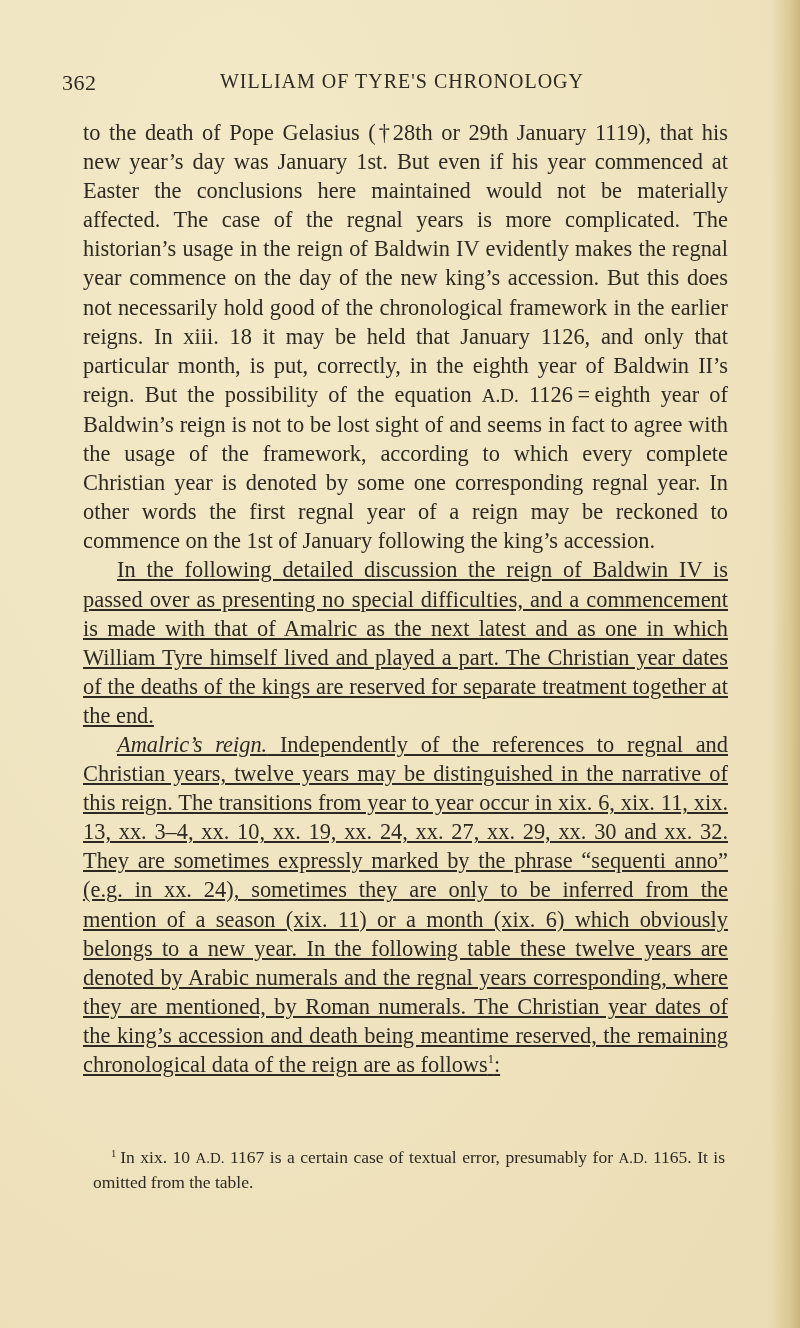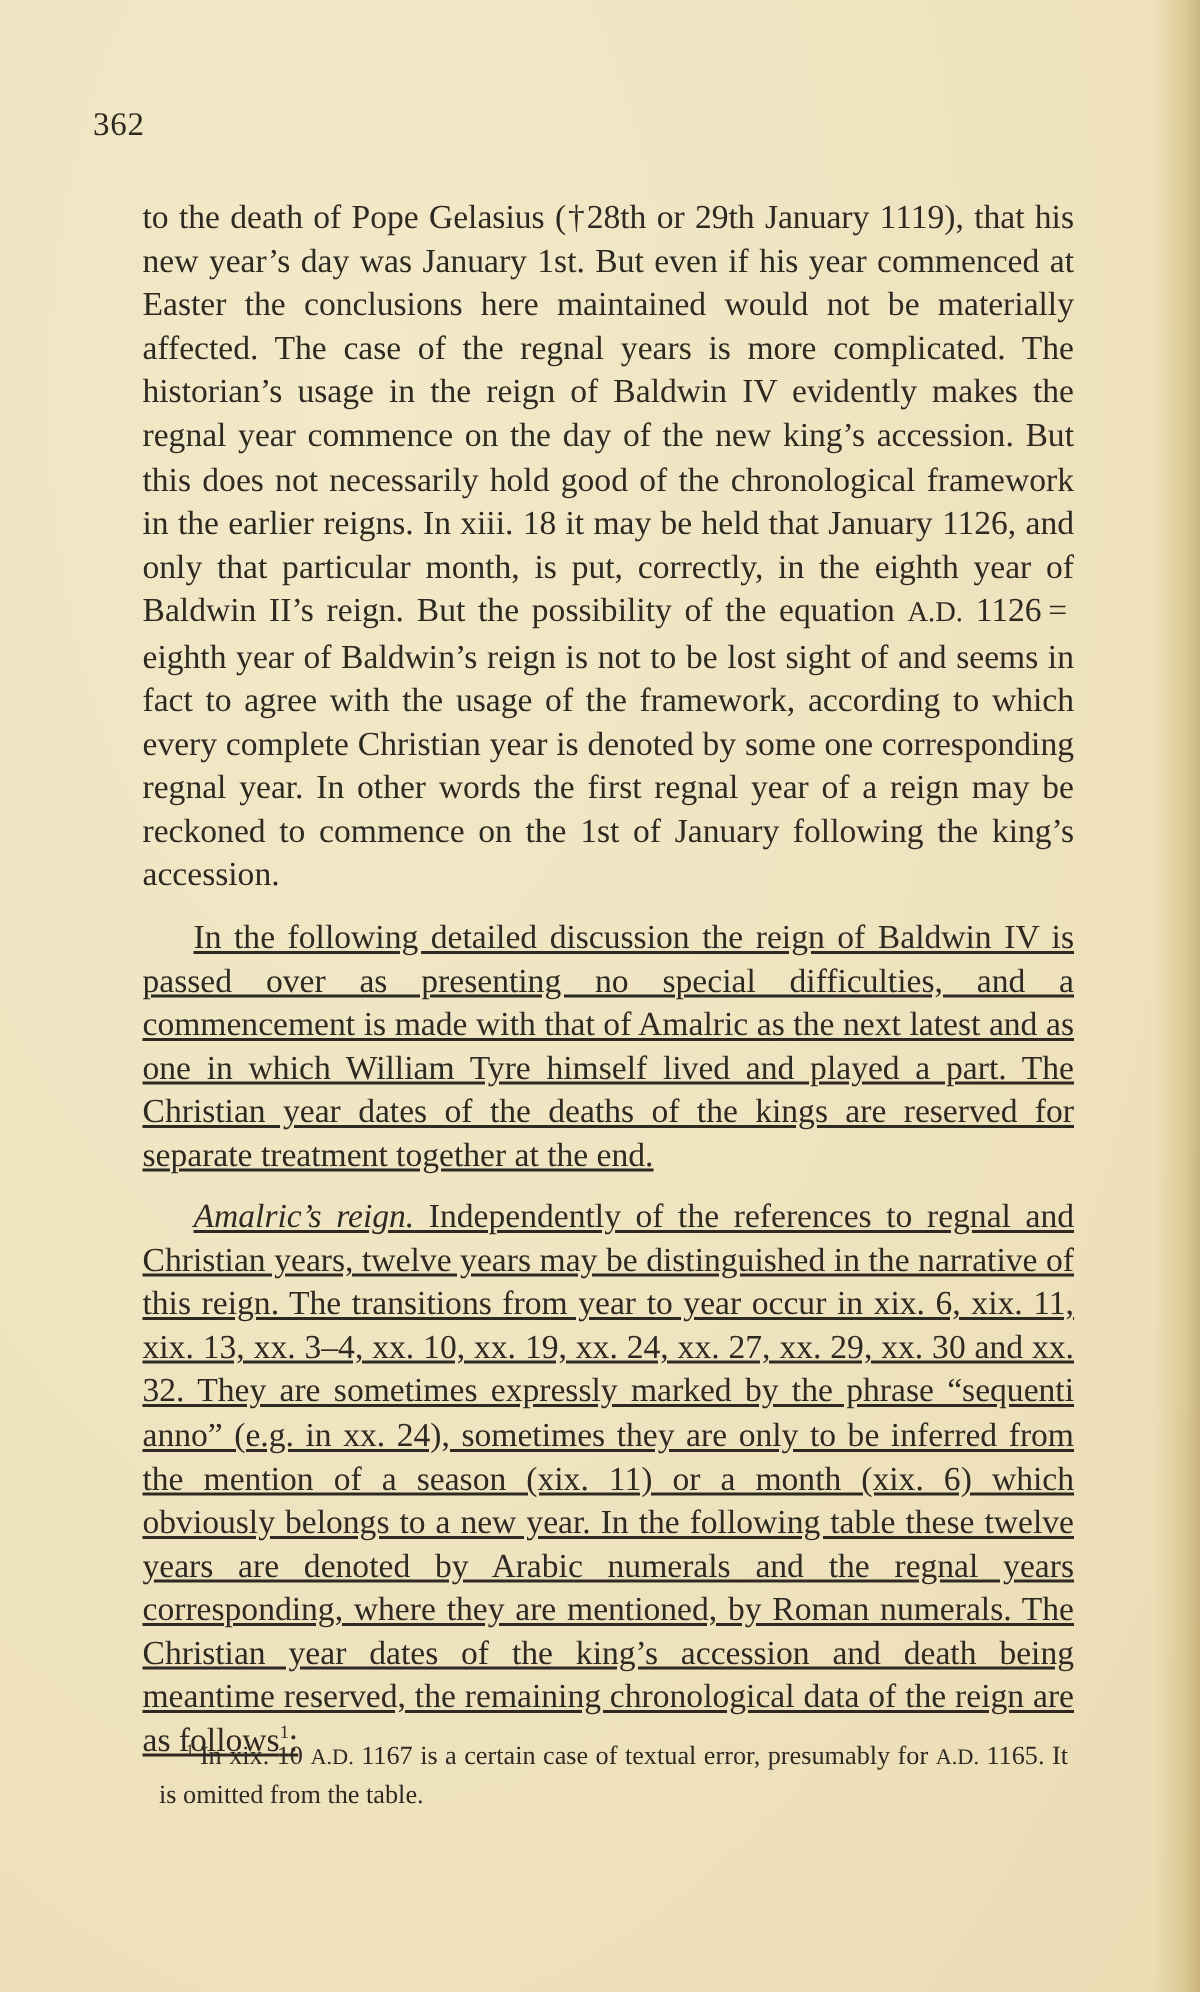--- a/index.html
+++ b/index.html
@@ -51,21 +51,21 @@
       position: absolute;
       top: 118px;
       left: 83px;
       width: 645px;
       font-size: 22.4px;
       line-height: 29.1px;
       text-align: justify;
       hyphens: none;
     }
     .body-text p {
-      margin: 12px;
+      margin: 0;
     }
     .body-text p.indent {
       text-indent: 34px;
       text-decoration: underline;
     }
     .italic {
       font-style: italic;
     }
     .sc {
       font-variant: small-caps;
@@ -79,37 +79,38 @@
     .footnotes {
       position: absolute;
       top: 1145px;
       left: 93px;
       width: 632px;
       font-size: 17.5px;
       line-height: 24px;
       text-align: justify;
     }
     .footnotes p {
-      margin: 13px;
+      margin: 0;
       text-indent: 18px;
     }
     .footnotes sup {
       font-size: 0.6em;
       vertical-align: 0.6em;
       line-height: 0;
       margin-right: 4px;
     }
   </style>
 </head>
 <body>
 
 <div class="page">
 
   <div class="header">
     <span class="page-number">362</span>
+    <div class="running-head">WILLIAM OF TYRE'S CHRONOLOGY</div>
   </div>
 
   <div class="body-text">
     <p><span>to the death of Pope Gelasius (†28th or 29th January 1119), that his new year’s day was January 1st. But even if his year commenced at Easter the conclusions here maintained would not be materially affected. The case of the regnal years is more complicated. The historian’s usage in the reign of Baldwin IV evidently makes the regnal year commence on the day of the new king’s accession. But this does not necessarily hold good of the chronological framework in the earlier reigns. In xiii. 18 it may be held that January 1126, and only that particular month, is put, correctly, in the eighth year of Baldwin II’s reign. But the possibility of the equation </span><span class="sc">A.D.</span><span> 1126 = eighth year of Baldwin’s reign is not to be lost sight of and seems in fact to agree with the usage of the framework, according to which every complete Christian year is denoted by some one corresponding regnal year. In other words the first regnal year of a reign may be reckoned to commence on the 1st of January following the king’s accession.</span></p>
     <p class="indent"><span>In the following detailed discussion the reign of Baldwin IV is passed over as presenting no special difficulties, and a com­mencement is made with that of Amalric as the next latest and as one in which William Tyre himself lived and played a part. The Christian year dates of the deaths of the kings are reserved for separate treatment together at the end.</span></p>
     <p class="indent"><span class="italic">Amalric’s reign.</span><span> Independently of the references to regnal and Christian years, twelve years may be distinguished in the narrative of this reign. The transitions from year to year occur in xix. 6, xix. 11, xix. 13, xx. 3–4, xx. 10, xx. 19, xx. 24, xx. 27, xx. 29, xx. 30 and xx. 32. They are sometimes expressly marked by the phrase “sequenti anno” (e.g. in xx. 24), some­times they are only to be inferred from the mention of a season (xix. 11) or a month (xix. 6) which obviously belongs to a new year. In the following table these twelve years are denoted by Arabic numerals and the regnal years corresponding, where they are mentioned, by Roman numerals. The Christian year dates of the king’s accession and death being meantime reserved, the remaining chronological data of the reign are as follows</span><sup class="fnref">1</sup><span>:</span></p>
   </div>
 
   <div class="footnotes">
     <p><sup>1</sup><span>In xix. 10 </span><span class="sc">A.D.</span><span> 1167 is a certain case of textual error, presumably for </span><span class="sc">A.D.</span><span> 1165. It is omitted from the table.</span></p>

